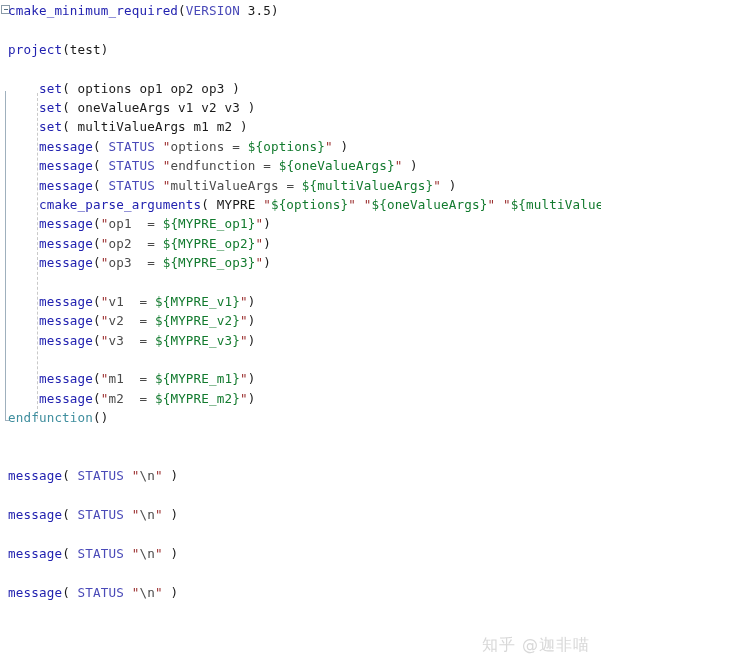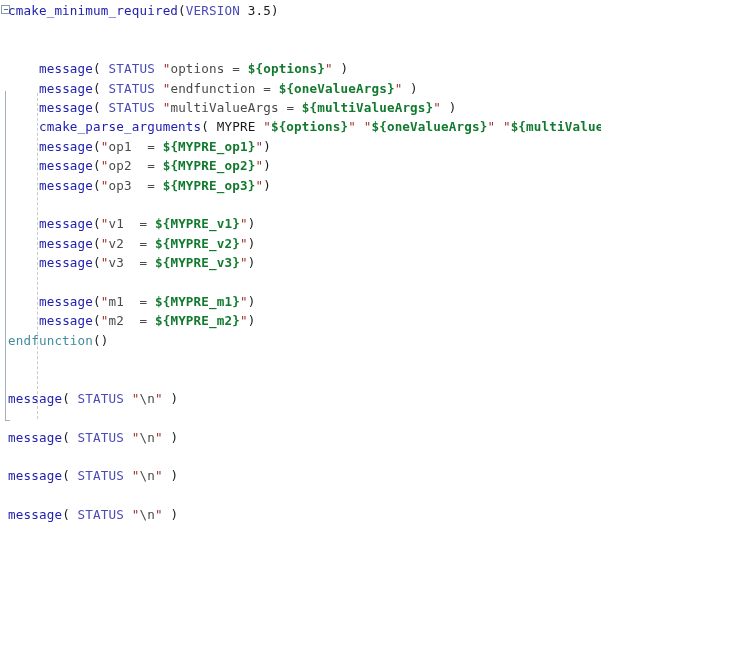--- a/index.html
+++ b/index.html
@@ -45,21 +45,21 @@
   .line .txt { padding-left: 8px; display: inline-block; }
 
   
   .cmd      { color: #2222b0; }            
   .kw       { color: #4a4ab8; }            
   .blk      { color: #3f8e9e; }            
   .plain    { color: #1a1a1a; }            
   .punct    { color: #1a1a1a; }
   .str      { color: #4a4a4a; }            
   .quote    { color: #9b2f2f; }            
-  .var      { color: #127a2e; font-weight: bold; }  
+  .var      { color: #127a2e; font-weight: normal; }  
 
   
   .fold-box {
     position: absolute;
     left: 1px;
     top: 5px;
     width: 9px;
     height: 9px;
     border: 1px solid #8a9aa8;
     background: #ffffff;
@@ -121,21 +121,25 @@
 
   <div class="fold-bar"></div>
 
   <div class="fold-foot"></div>
 
   <div class="indent-guide"></div>
 
   <div class="code-area" id="code-area">
       <div class="line"><span class="txt"><span class="cmd">cmake_minimum_required</span><span class="punct">(</span><span class="kw">VERSION</span><span class="plain"> 3.5)</span></span></div>
       <div class="line"><span class="txt">&nbsp;</span></div>
+      <div class="line"><span class="txt"><span class="cmd">project</span><span class="plain">(test)</span></span></div>
       <div class="line"><span class="txt">&nbsp;</span></div>
+      <div class="line"><span class="txt"><span class="plain">    </span><span class="cmd">set</span><span class="plain">( options op1 op2 op3 )</span></span></div>
+      <div class="line"><span class="txt"><span class="plain">    </span><span class="cmd">set</span><span class="plain">( oneValueArgs v1 v2 v3 )</span></span></div>
+      <div class="line"><span class="txt"><span class="plain">    </span><span class="cmd">set</span><span class="plain">( multiValueArgs m1 m2 )</span></span></div>
       <div class="line"><span class="txt"><span class="plain">    </span><span class="cmd">message</span><span class="plain">( </span><span class="kw">STATUS</span><span class="plain"> </span><span class="quote">"</span><span class="str">options = </span><span class="var">${options}</span><span class="quote">"</span><span class="plain"> )</span></span></div>
       <div class="line"><span class="txt"><span class="plain">    </span><span class="cmd">message</span><span class="plain">( </span><span class="kw">STATUS</span><span class="plain"> </span><span class="quote">"</span><span class="str">endfunction = </span><span class="var">${oneValueArgs}</span><span class="quote">"</span><span class="plain"> )</span></span></div>
       <div class="line"><span class="txt"><span class="plain">    </span><span class="cmd">message</span><span class="plain">( </span><span class="kw">STATUS</span><span class="plain"> </span><span class="quote">"</span><span class="str">multiValueArgs = </span><span class="var">${multiValueArgs}</span><span class="quote">"</span><span class="plain"> )</span></span></div>
       <div class="line"><span class="txt"><span class="plain">    </span><span class="cmd">cmake_parse_arguments</span><span class="plain">( MYPRE </span><span class="quote">"</span><span class="var">${options}</span><span class="quote">"</span><span class="plain"> </span><span class="quote">"</span><span class="var">${oneValueArgs}</span><span class="quote">"</span><span class="plain"> </span><span class="quote">"</span><span class="var">${multiValueArgs}</span><span class="quote">"</span><span class="plain"> </span><span class="var">${ARGN}</span><span class="plain"> )</span></span></div>
       <div class="line"><span class="txt"><span class="plain">    </span><span class="cmd">message</span><span class="plain">(</span><span class="quote">"</span><span class="str">op1  = </span><span class="var">${MYPRE_op1}</span><span class="quote">"</span><span class="plain">)</span></span></div>
       <div class="line"><span class="txt"><span class="plain">    </span><span class="cmd">message</span><span class="plain">(</span><span class="quote">"</span><span class="str">op2  = </span><span class="var">${MYPRE_op2}</span><span class="quote">"</span><span class="plain">)</span></span></div>
       <div class="line"><span class="txt"><span class="plain">    </span><span class="cmd">message</span><span class="plain">(</span><span class="quote">"</span><span class="str">op3  = </span><span class="var">${MYPRE_op3}</span><span class="quote">"</span><span class="plain">)</span></span></div>
       <div class="line"><span class="txt">&nbsp;</span></div>
       <div class="line"><span class="txt"><span class="plain">    </span><span class="cmd">message</span><span class="plain">(</span><span class="quote">"</span><span class="str">v1  = </span><span class="var">${MYPRE_v1}</span><span class="quote">"</span><span class="plain">)</span></span></div>
       <div class="line"><span class="txt"><span class="plain">    </span><span class="cmd">message</span><span class="plain">(</span><span class="quote">"</span><span class="str">v2  = </span><span class="var">${MYPRE_v2}</span><span class="quote">"</span><span class="plain">)</span></span></div>
@@ -148,14 +152,15 @@
       <div class="line"><span class="txt">&nbsp;</span></div>
       <div class="line"><span class="txt"><span class="cmd">message</span><span class="plain">( </span><span class="kw">STATUS</span><span class="plain"> </span><span class="quote">"</span><span class="str">\n</span><span class="quote">"</span><span class="plain"> )</span></span></div>
       <div class="line"><span class="txt">&nbsp;</span></div>
       <div class="line"><span class="txt"><span class="cmd">message</span><span class="plain">( </span><span class="kw">STATUS</span><span class="plain"> </span><span class="quote">"</span><span class="str">\n</span><span class="quote">"</span><span class="plain"> )</span></span></div>
       <div class="line"><span class="txt">&nbsp;</span></div>
       <div class="line"><span class="txt"><span class="cmd">message</span><span class="plain">( </span><span class="kw">STATUS</span><span class="plain"> </span><span class="quote">"</span><span class="str">\n</span><span class="quote">"</span><span class="plain"> )</span></span></div>
       <div class="line"><span class="txt">&nbsp;</span></div>
       <div class="line"><span class="txt"><span class="cmd">message</span><span class="plain">( </span><span class="kw">STATUS</span><span class="plain"> </span><span class="quote">"</span><span class="str">\n</span><span class="quote">"</span><span class="plain"> )</span></span></div>
     </div>
 
+  <div class="watermark">知乎 @迦非喵</div>
 
 </div>
 
 </body></html>

